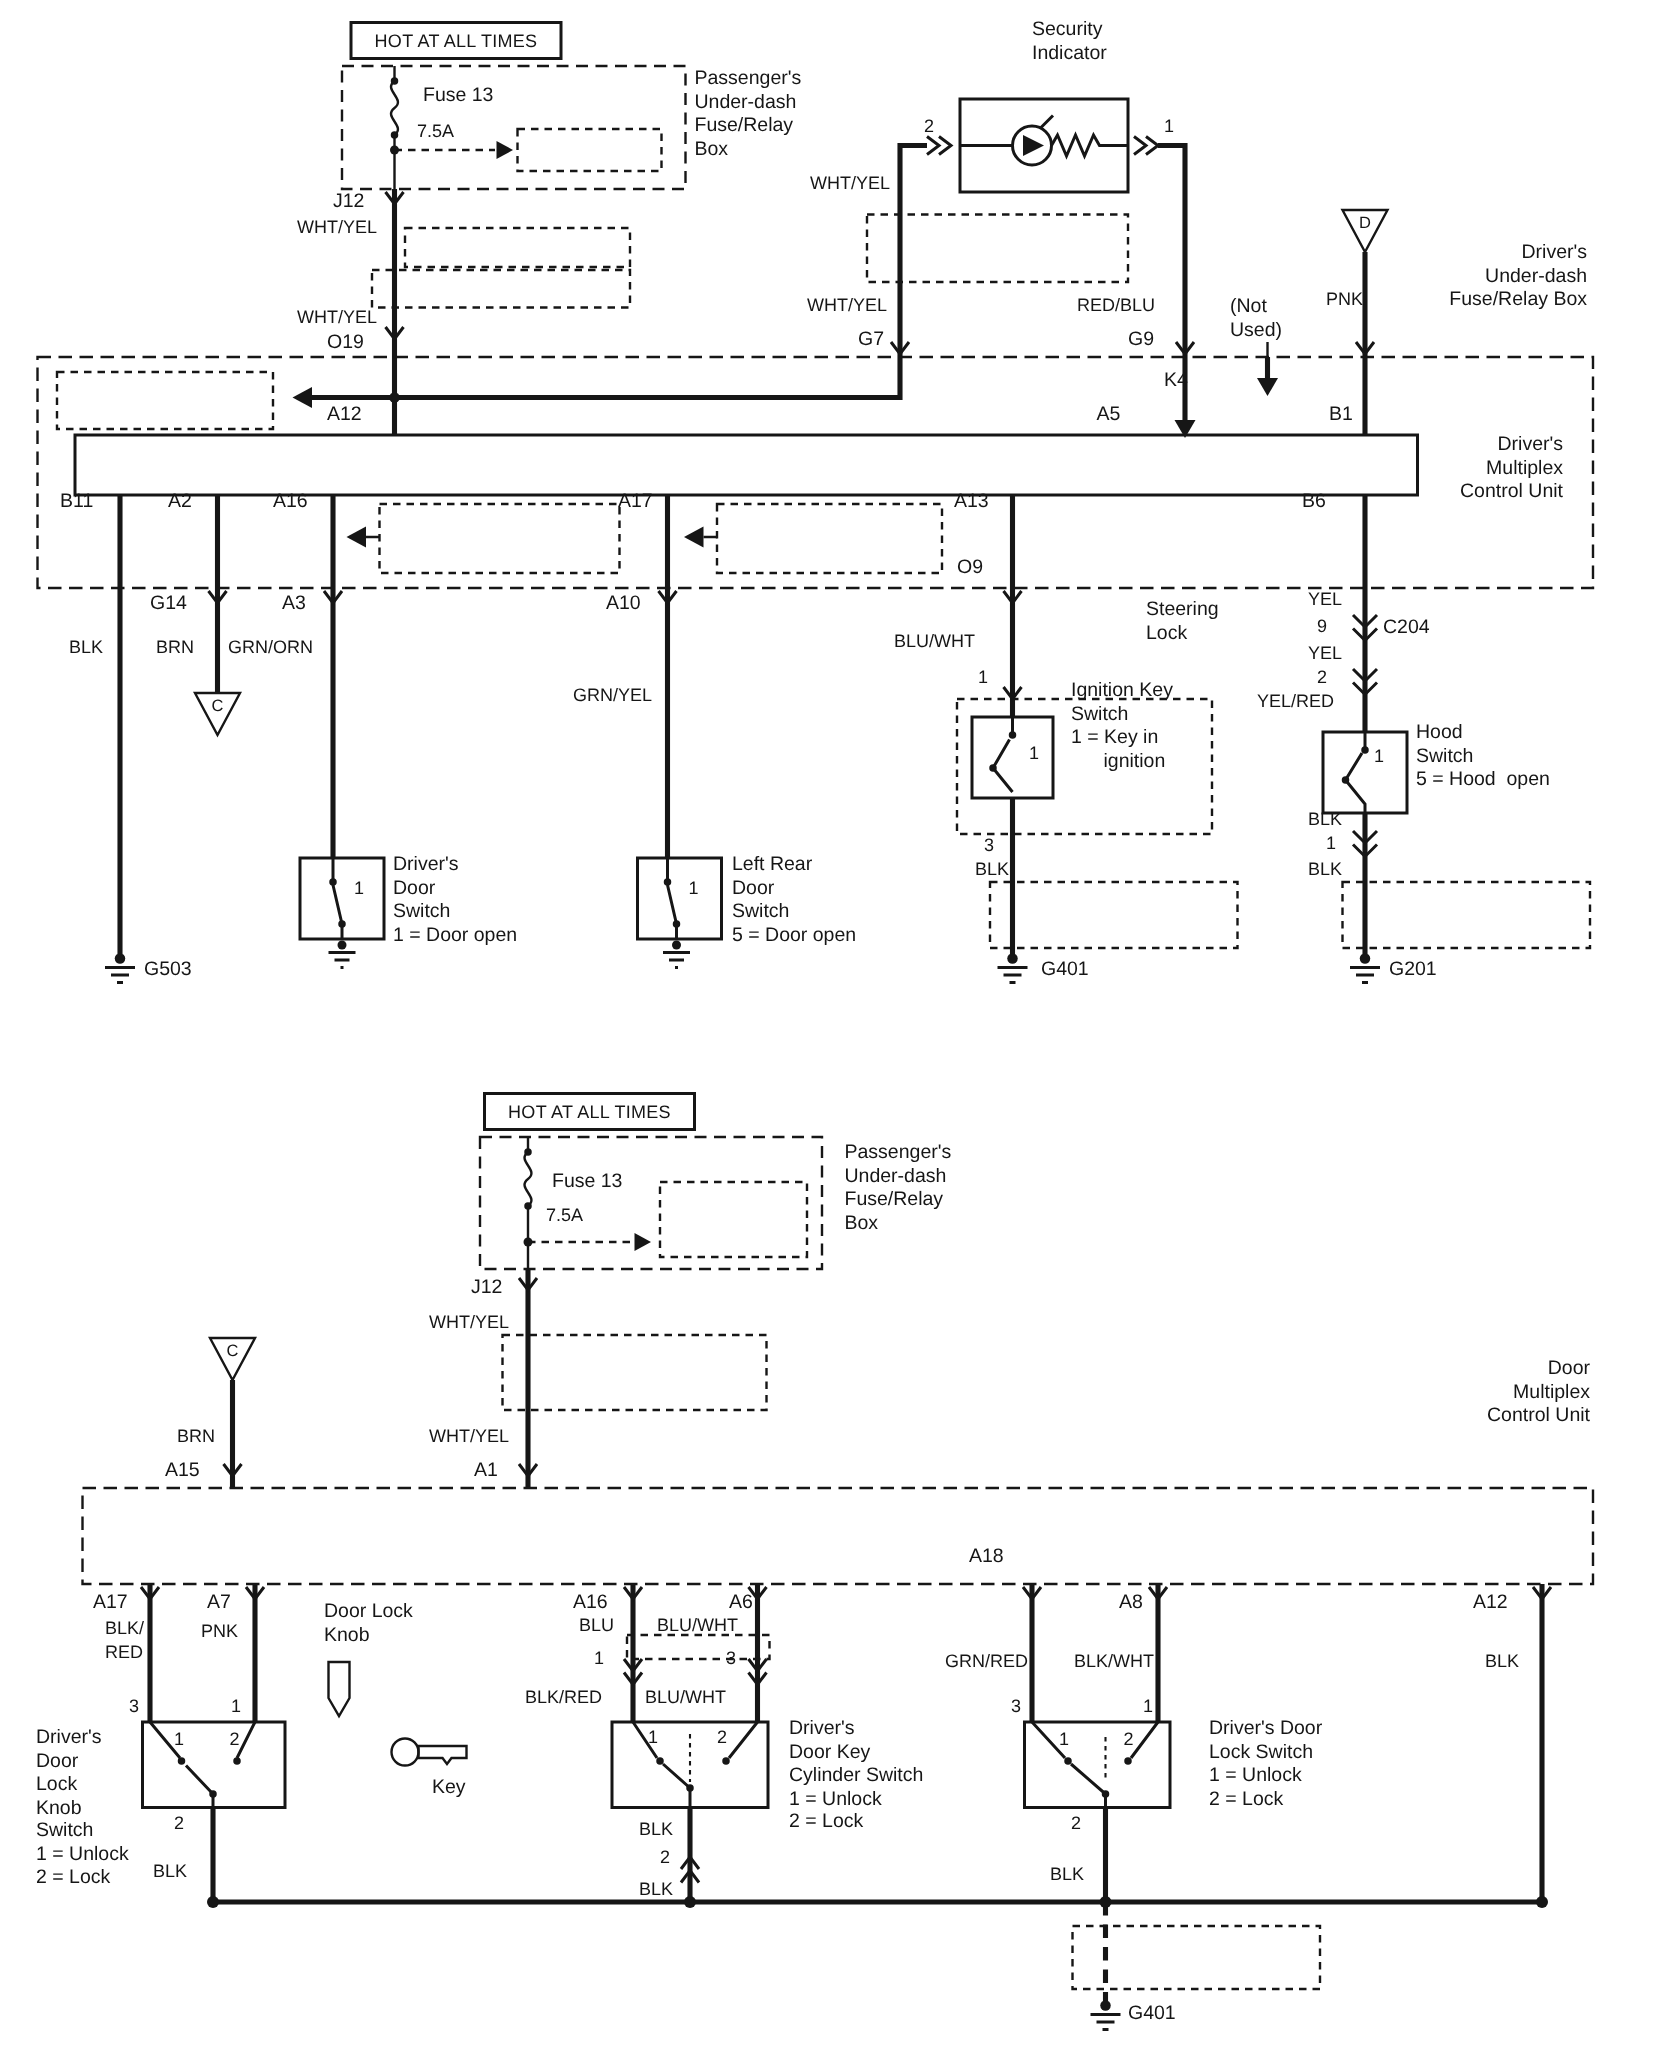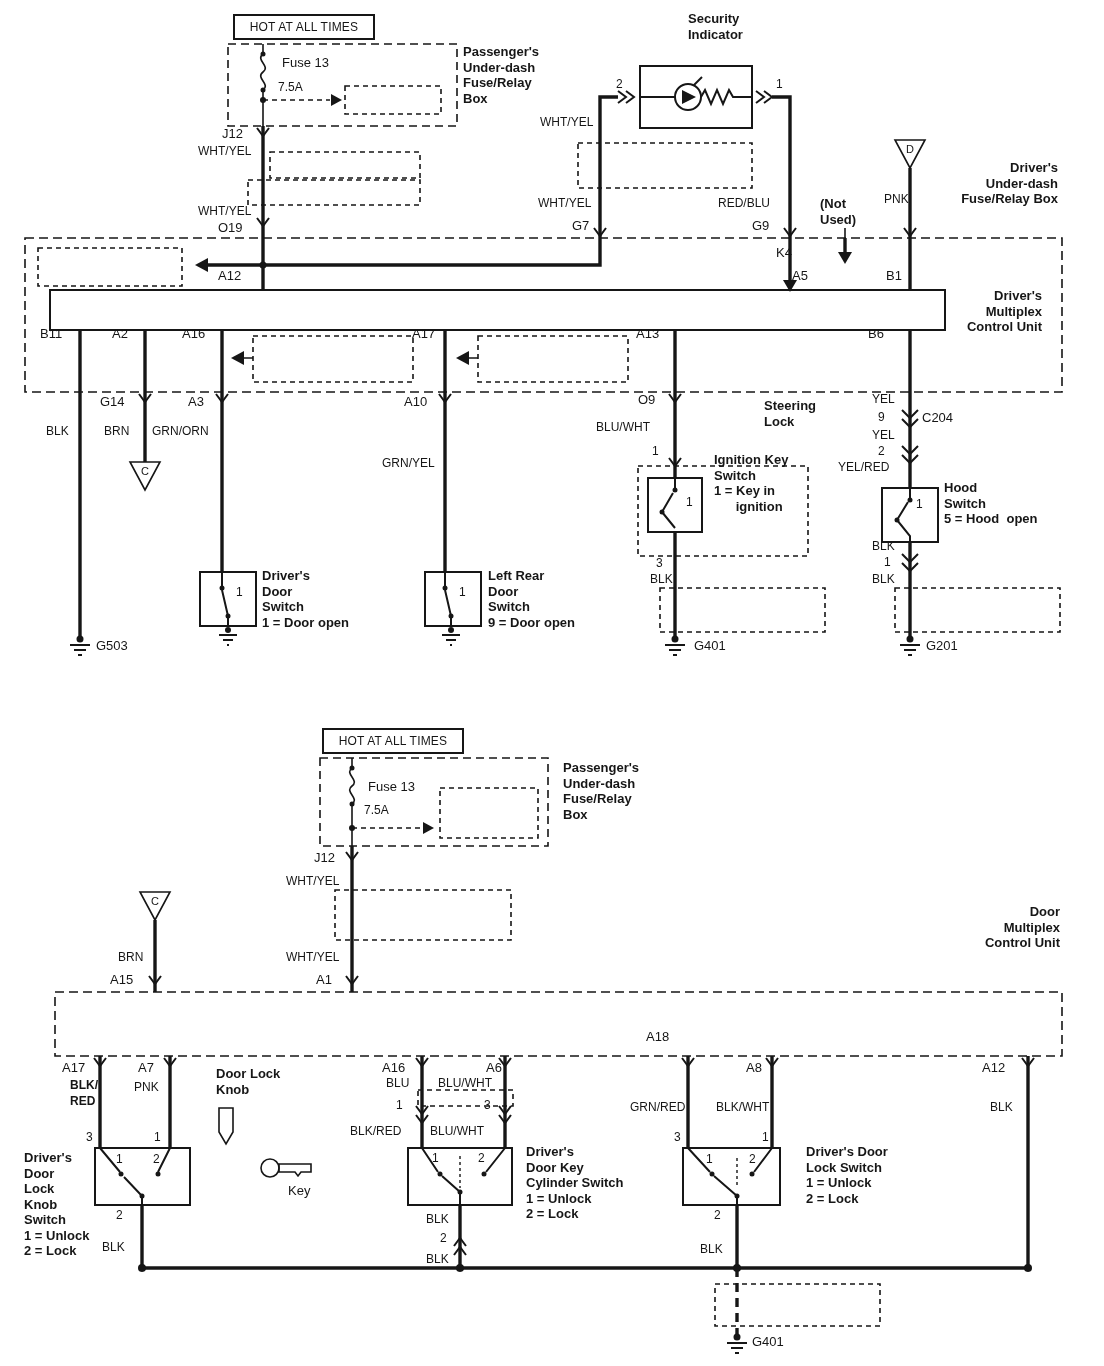--- a/index.html
+++ b/index.html
@@ -1,21 +1,21 @@
 <!DOCTYPE html>
 <html><head>
 <meta charset="utf-8">
 <style>
   html,body{margin:0;padding:0;background:#fff;}
   .stage{position:relative;width:1104px;height:1366px;background:#fff;
          font-family:"Liberation Sans",sans-serif;color:#161616;overflow:hidden;}
   svg.wires{position:absolute;left:0;top:0;}
   .lbl{position:absolute;font-size:13px;line-height:15.5px;white-space:nowrap;}
   .sm{font-size:12px;}
-  .multi{white-space:pre;font-weight:bold;}
+  .multi{white-space:pre;}
   .right{text-align:right;}
   .hotbox{position:absolute;border:2px solid #161616;display:flex;align-items:center;
           justify-content:center;font-size:12px;letter-spacing:.2px;background:#fff;}
   .tri{font-size:11px;}
 </style>
 </head>
 <body>
 
 <div class="stage">
 
@@ -219,36 +219,36 @@
 <div class="lbl" style="left:776px;top:245px">K4</div>
 
 <div class="lbl tri" style="left:906px;top:142px">D</div>
 <div class="lbl sm" style="left:884px;top:192px">PNK</div>
 <div class="lbl multi right" style="right:46px;top:160px">Driver's
 Under-dash
 Fuse/Relay Box</div>
 <div class="lbl" style="left:886px;top:268px">B1</div>
 
 <div class="lbl" style="left:218px;top:268px">A12</div>
-<div class="lbl" style="left:792px;top:268px">A5</div>
+<div class="lbl" style="left:731px;top:268px">A5</div>
 <div class="lbl multi right" style="right:62px;top:288px">Driver's
 Multiplex
 Control Unit</div>
 
 <div class="lbl" style="left:40px;top:326px">B11</div>
 <div class="lbl" style="left:112px;top:326px">A2</div>
 <div class="lbl" style="left:182px;top:326px">A16</div>
 <div class="lbl" style="left:412px;top:326px">A17</div>
 <div class="lbl" style="left:636px;top:326px">A13</div>
 <div class="lbl" style="left:868px;top:326px">B6</div>
 
 <div class="lbl" style="left:100px;top:394px">G14</div>
 <div class="lbl" style="left:188px;top:394px">A3</div>
 <div class="lbl" style="left:404px;top:394px">A10</div>
-<div class="lbl" style="left:638px;top:392px">O9</div>
+<div class="lbl" style="left:638px;top:370px">O9</div>
 <div class="lbl multi" style="left:764px;top:398px">Steering
 Lock</div>
 
 <div class="lbl sm" style="left:872px;top:392px">YEL</div>
 <div class="lbl sm" style="left:878px;top:410px">9</div>
 <div class="lbl" style="left:922px;top:410px">C204</div>
 <div class="lbl sm" style="left:872px;top:428px">YEL</div>
 <div class="lbl sm" style="left:878px;top:444px">2</div>
 <div class="lbl sm" style="left:838px;top:460px">YEL/RED</div>
 
@@ -279,21 +279,21 @@
 <div class="lbl" style="left:926px;top:638px">G201</div>
 
 <div class="lbl multi" style="left:262px;top:568px">Driver's
 Door
 Switch
 1 = Door open</div>
 <div class="lbl sm" style="left:236px;top:585px">1</div>
 <div class="lbl multi" style="left:488px;top:568px">Left Rear
 Door
 Switch
-9 = Door open</div>
+5 = Door open</div>
 <div class="lbl sm" style="left:459px;top:585px">1</div>
 <div class="lbl" style="left:96px;top:638px">G503</div>
 
 <div class="hotbox" style="left:322px;top:728px;width:138px;height:22px">
   <span>HOT AT ALL TIMES</span>
 </div>
 <div class="lbl" style="left:368px;top:779px">Fuse 13</div>
 <div class="lbl sm" style="left:364px;top:803px">7.5A</div>
 <div class="lbl multi" style="left:563px;top:760px">Passenger's
 Under-dash

